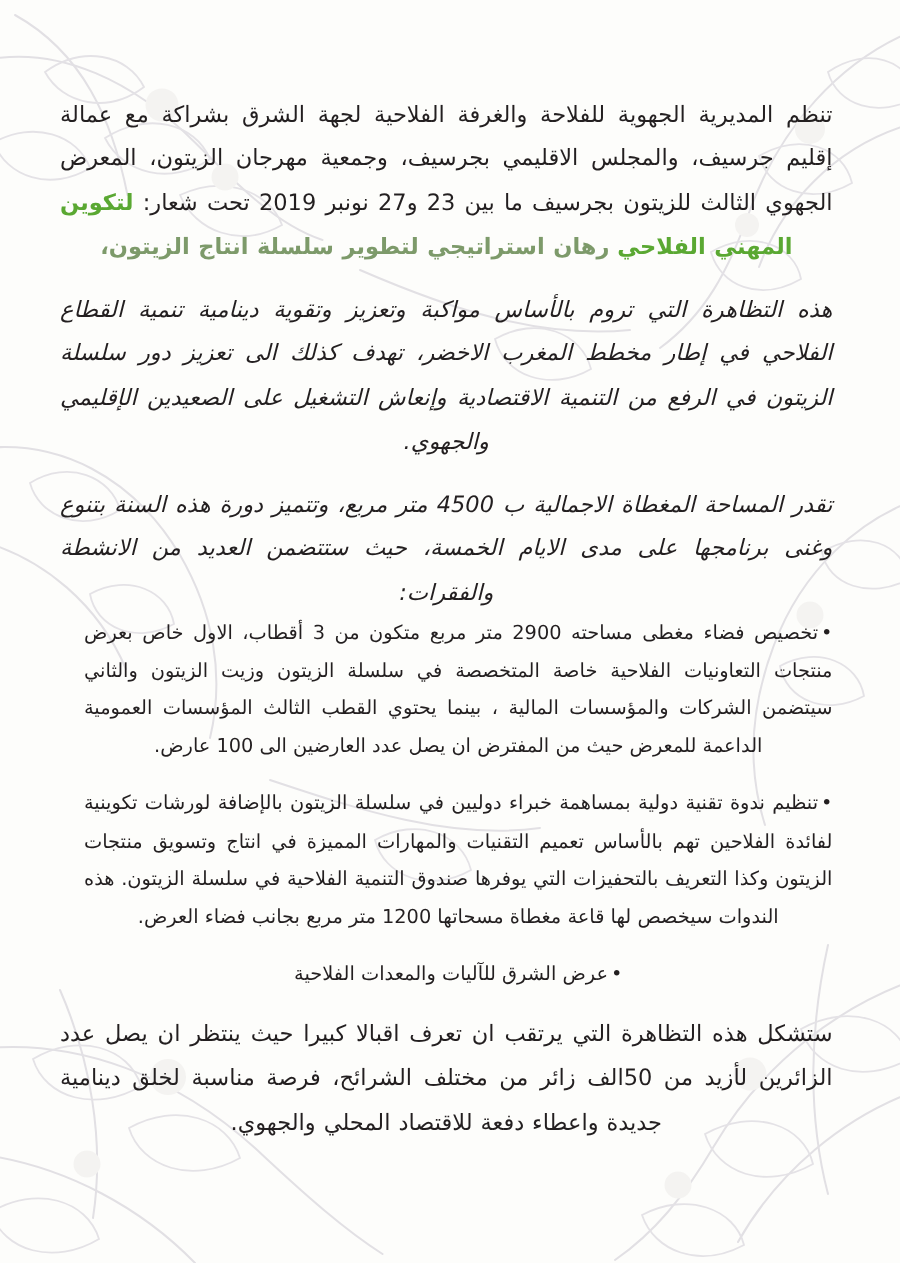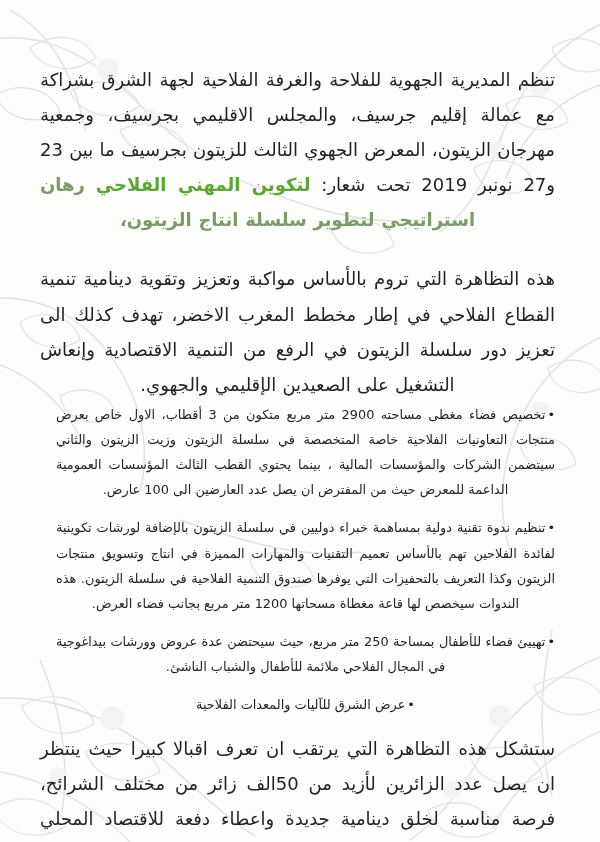--- a/index.html
+++ b/index.html
@@ -54,29 +54,30 @@
     width: 600px;
     height: 842px;
     box-sizing: border-box;
     padding: 62px 45px 0 40px;
   }
 
   .para {
     direction: rtl;
     text-align: justify;
     text-align-last: center;
-    font-size: 18px;
+    font-size: 15px;
     line-height: 1.95;
     letter-spacing: 0.1px;
     margin: 0;
     word-spacing: 0.5px;
   }
 
   .para + .para {
-    margin-top: 24px;
+    margin-top: 13px;
+    font-style: italic;
   }
 
   .slogan-1 {
     color: #5aa832;
     font-weight: bold;
   }
   .slogan-2 {
     color: #7d9a6a;
     font-weight: bold;
   }
@@ -189,31 +190,29 @@
 
 <div id="page">
 
   <p class="para lead-para">
     <span>تنظم المديرية الجهوية للفلاحة والغرفة الفلاحية لجهة الشرق بشراكة مع عمالة إقليم جرسيف، والمجلس الاقليمي بجرسيف، وجمعية مهرجان الزيتون، المعرض الجهوي الثالث للزيتون بجرسيف ما بين 23 و27 نونبر 2019 تحت شعار: </span><span class="slogan-1">لتكوين المهني الفلاحي</span>
     <span class="slogan-2">رهان استراتيجي لتطوير سلسلة انتاج الزيتون،</span>
   </p>
 
   <p class="para">هذه التظاهرة التي تروم بالأساس مواكبة وتعزيز وتقوية دينامية تنمية القطاع الفلاحي في إطار مخطط المغرب الاخضر، تهدف كذلك الى تعزيز دور سلسلة الزيتون في الرفع من التنمية الاقتصادية وإنعاش التشغيل على الصعيدين الإقليمي والجهوي.</p>
 
+  <p class="para">تقدر المساحة المغطاة الاجمالية ب 4500 متر مربع، وتتميز دورة هذه السنة بتنوع وغنى برنامجها على مدى الايام الخمسة، حيث ستتضمن العديد من الانشطة والفقرات:</p>
 
   <ul class="bullet-list">
     <li class="bullet-item">
       <span class="bullet-dot">•</span><span>تخصيص فضاء مغطى مساحته 2900 متر مربع متكون من 3 أقطاب، الاول خاص بعرض منتجات التعاونيات الفلاحية خاصة المتخصصة في سلسلة الزيتون وزيت الزيتون والثاني سيتضمن الشركات والمؤسسات المالية ، بينما يحتوي القطب الثالث المؤسسات العمومية الداعمة للمعرض حيث من المفترض ان يصل عدد العارضين الى 100 عارض.</span>
     </li>
     <li class="bullet-item">
       <span class="bullet-dot">•</span><span>تنظيم ندوة تقنية دولية بمساهمة خبراء دوليين في سلسلة الزيتون بالإضافة لورشات تكوينية لفائدة الفلاحين تهم بالأساس تعميم التقنيات والمهارات المميزة في انتاج وتسويق منتجات الزيتون وكذا التعريف بالتحفيزات التي يوفرها صندوق التنمية الفلاحية في سلسلة الزيتون. هذه الندوات سيخصص لها قاعة مغطاة مسحاتها 1200 متر مربع بجانب فضاء العرض.</span>
     </li>
-    <li class="bullet-item">
-      <span class="bullet-dot">•</span><span>تهييئ فضاء للأطفال بمساحة 250 متر مربع، حيث سيحتضن عدة عروض وورشات بيداغوجية في المجال الفلاحي ملائمة للأطفال والشباب الناشئ.</span>
-    </li>
     <li class="bullet-item single-line">
       <span class="bullet-dot">•</span><span>عرض الشرق للآليات والمعدات الفلاحية</span>
     </li>
   </ul>
 
   <p class="para closing-para">ستشكل هذه التظاهرة التي يرتقب ان تعرف اقبالا كبيرا حيث ينتظر ان يصل عدد الزائرين لأزيد من 50الف زائر من مختلف الشرائح، فرصة مناسبة لخلق دينامية جديدة واعطاء دفعة للاقتصاد المحلي والجهوي.</p>
 
 </div>
 
 </body></html>

